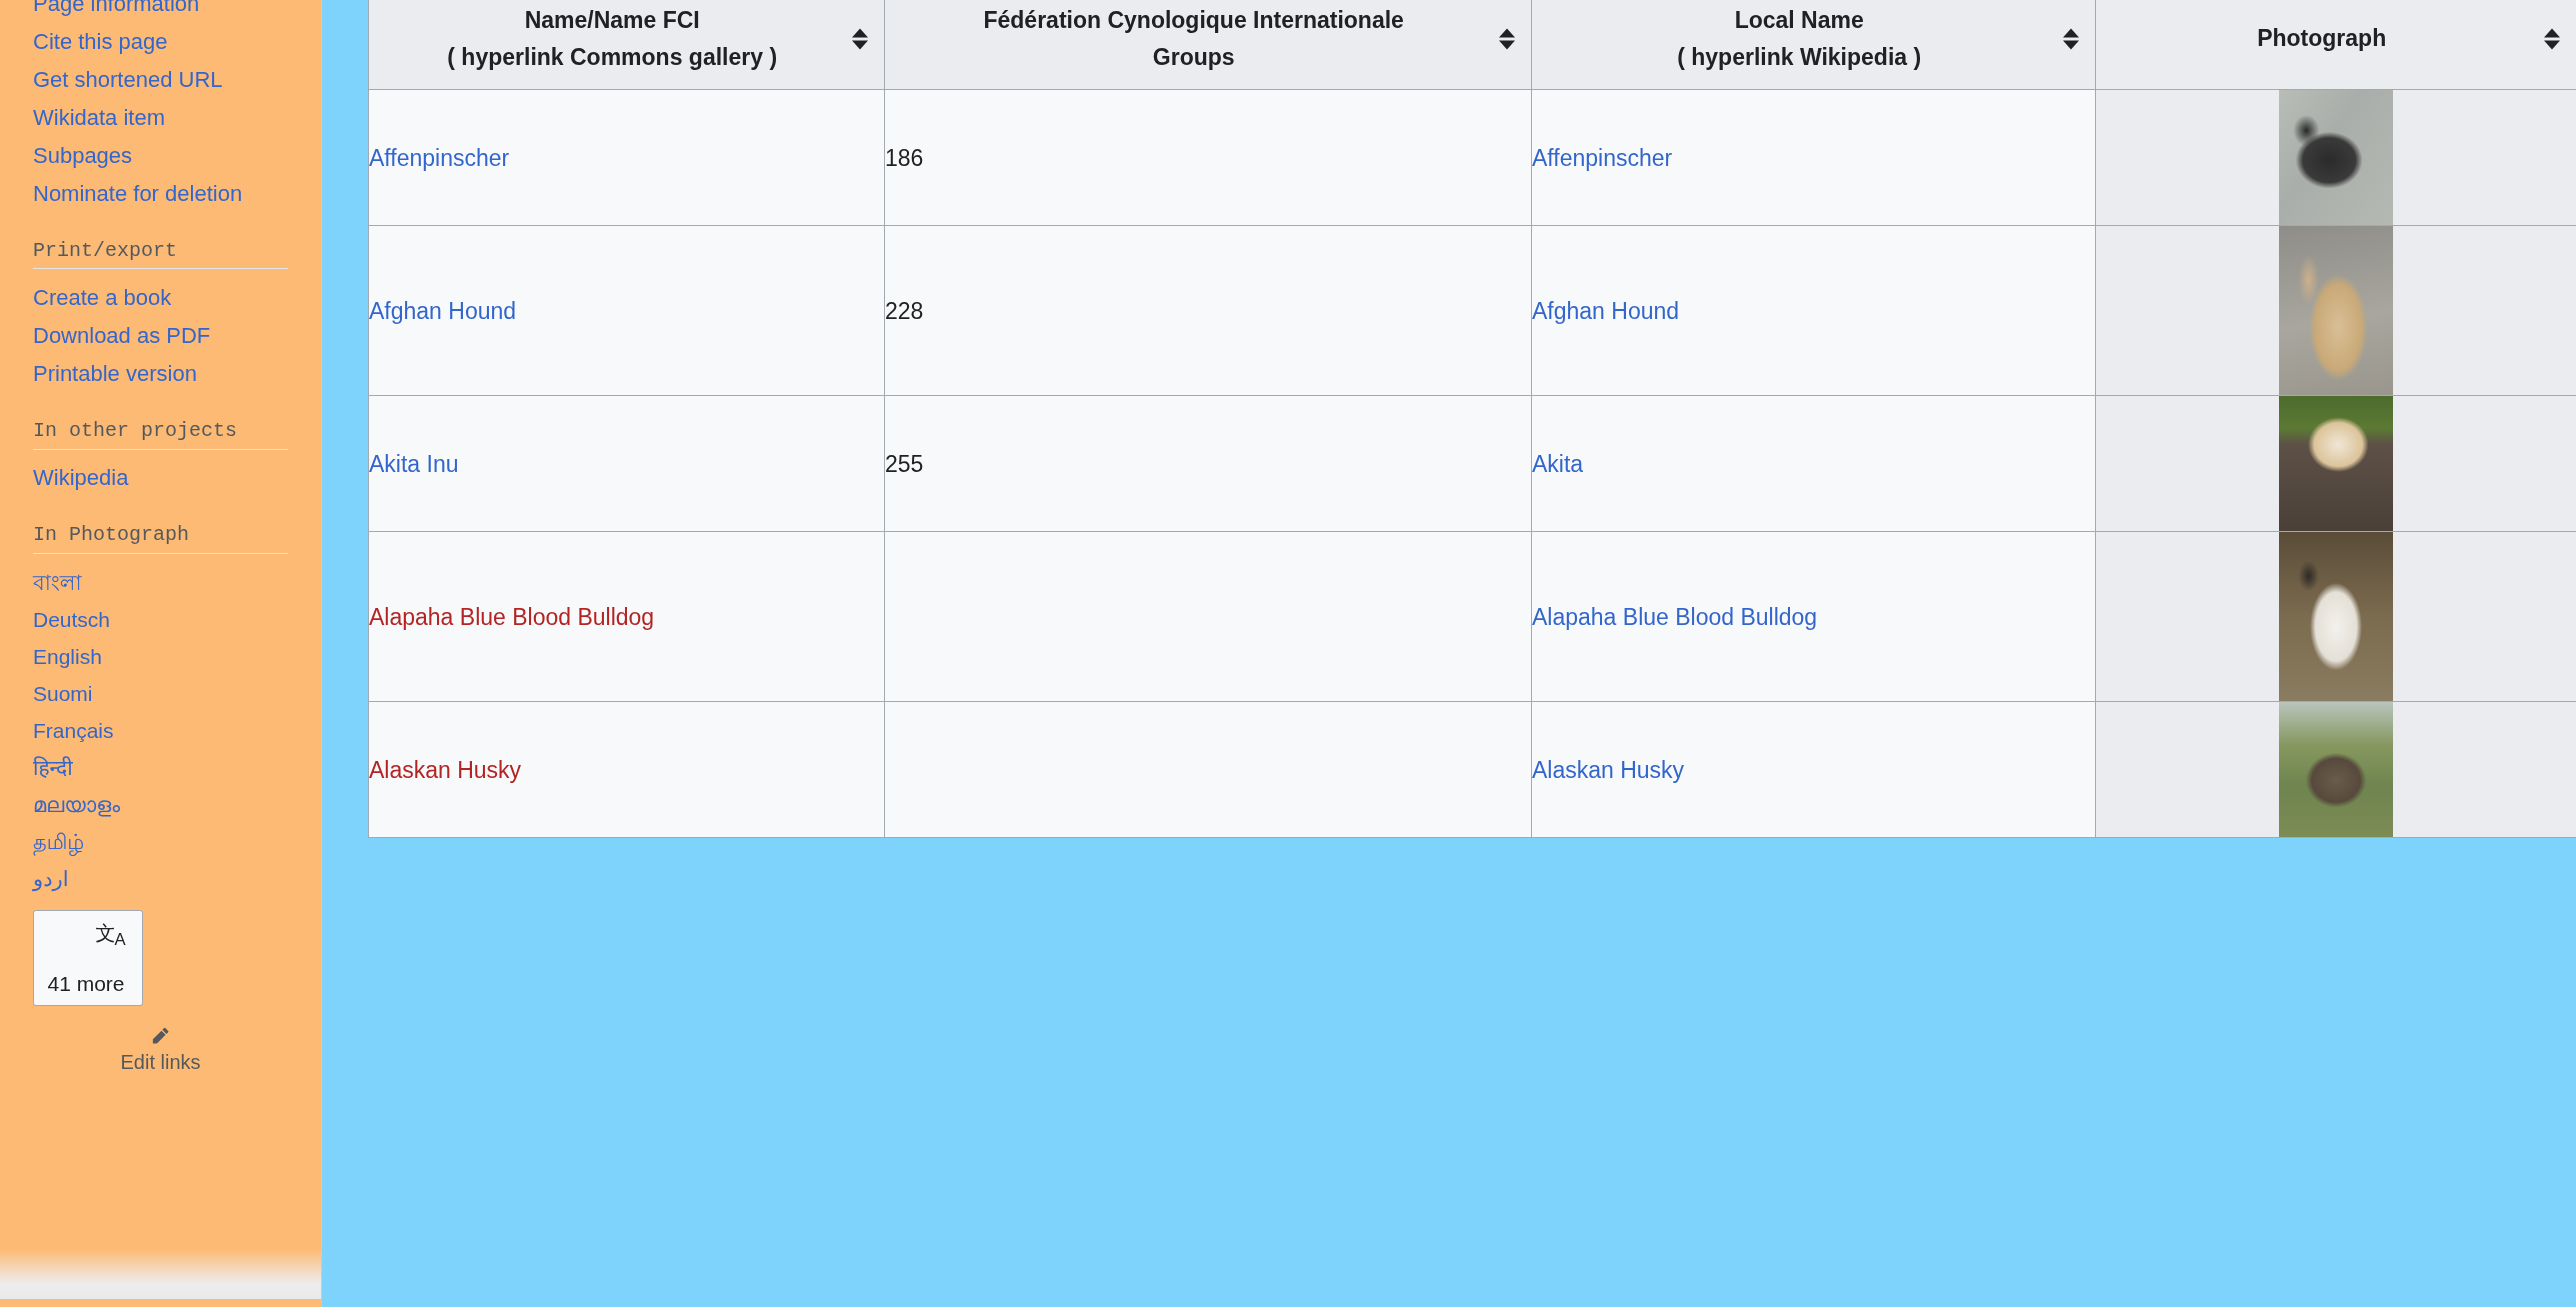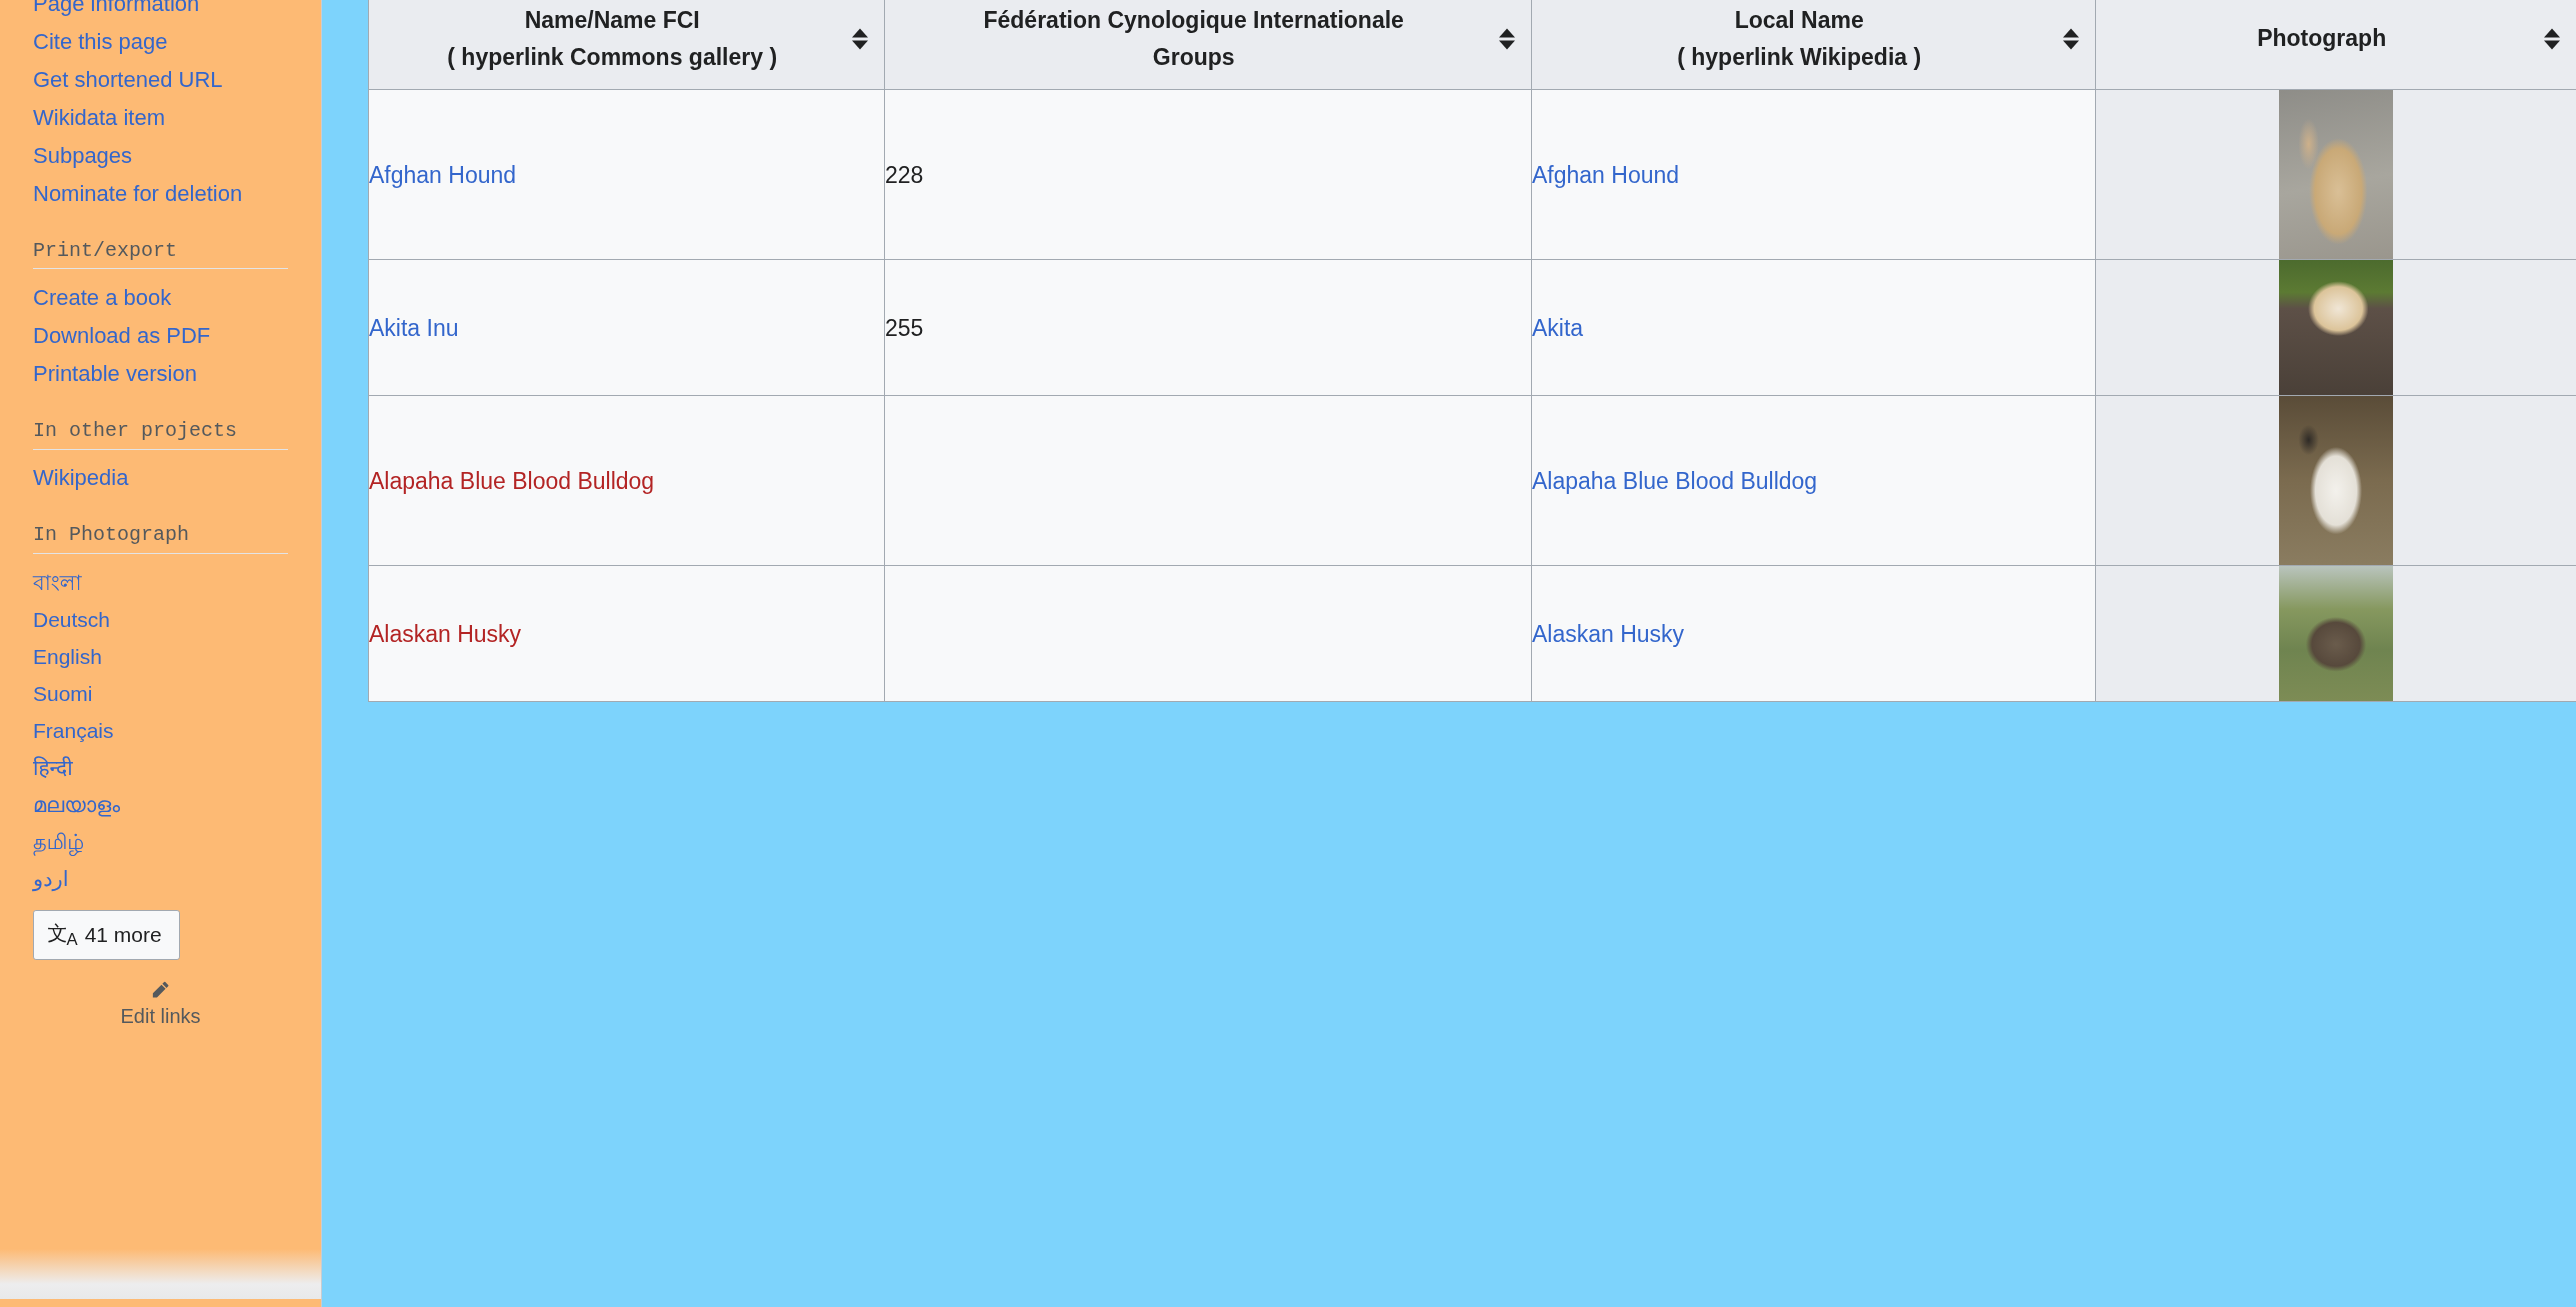--- a/index.html
+++ b/index.html
@@ -55,31 +55,32 @@
     display: block;
     color: #3366cc;
     font-size: 21px;
     line-height: 37px;
     text-decoration: none;
     white-space: nowrap;
     cursor: pointer;
   }
   .more-btn {
     display: inline-flex;
-    align-items: center;
-    gap: 8px;
+    align-items: flex-end;
+    gap: 22px;
     margin-top: 13.5px;
     padding: 8.7px 17.3px 8.7px 13.5px;
     border: 1px solid #a2a9b1;
     border-radius: 2.9px;
     background: #f8f9fa;
     color: #202122;
     font-size: 21px;
     cursor: pointer;
     font-family: "Liberation Sans", sans-serif;
+    flex-direction: column;
   }
   .more-btn .lang-icon {
     font-size: 20px;
     color: #202122;
     letter-spacing: -1px;
     display: inline-block;
   }
   .edit-links {
     display: flex;
     align-items: center;
@@ -315,20 +316,26 @@
             <span class="hdr-line">Photograph</span>
             <span class="sort-arrows">
                 <i class="up"></i>
                 <i class="down"></i>
               </span>
           </th>
         </tr>
       </thead>
       <tbody>
 
+        <tr>
+          <td class="cell"><a class="wl">Affenpinscher</a></td>
+          <td class="cell">186</td>
+          <td class="cell"><a class="wl">Affenpinscher</a></td>
+          <td class="photo-cell"><span class="thumb med dog-affen"></span></td>
+        </tr>
 
         <tr>
           <td class="cell"><a class="wl">Afghan Hound</a></td>
           <td class="cell">228</td>
           <td class="cell"><a class="wl">Afghan Hound</a></td>
           <td class="photo-cell"><span class="thumb tall dog-afghan"></span></td>
         </tr>
 
 
 

